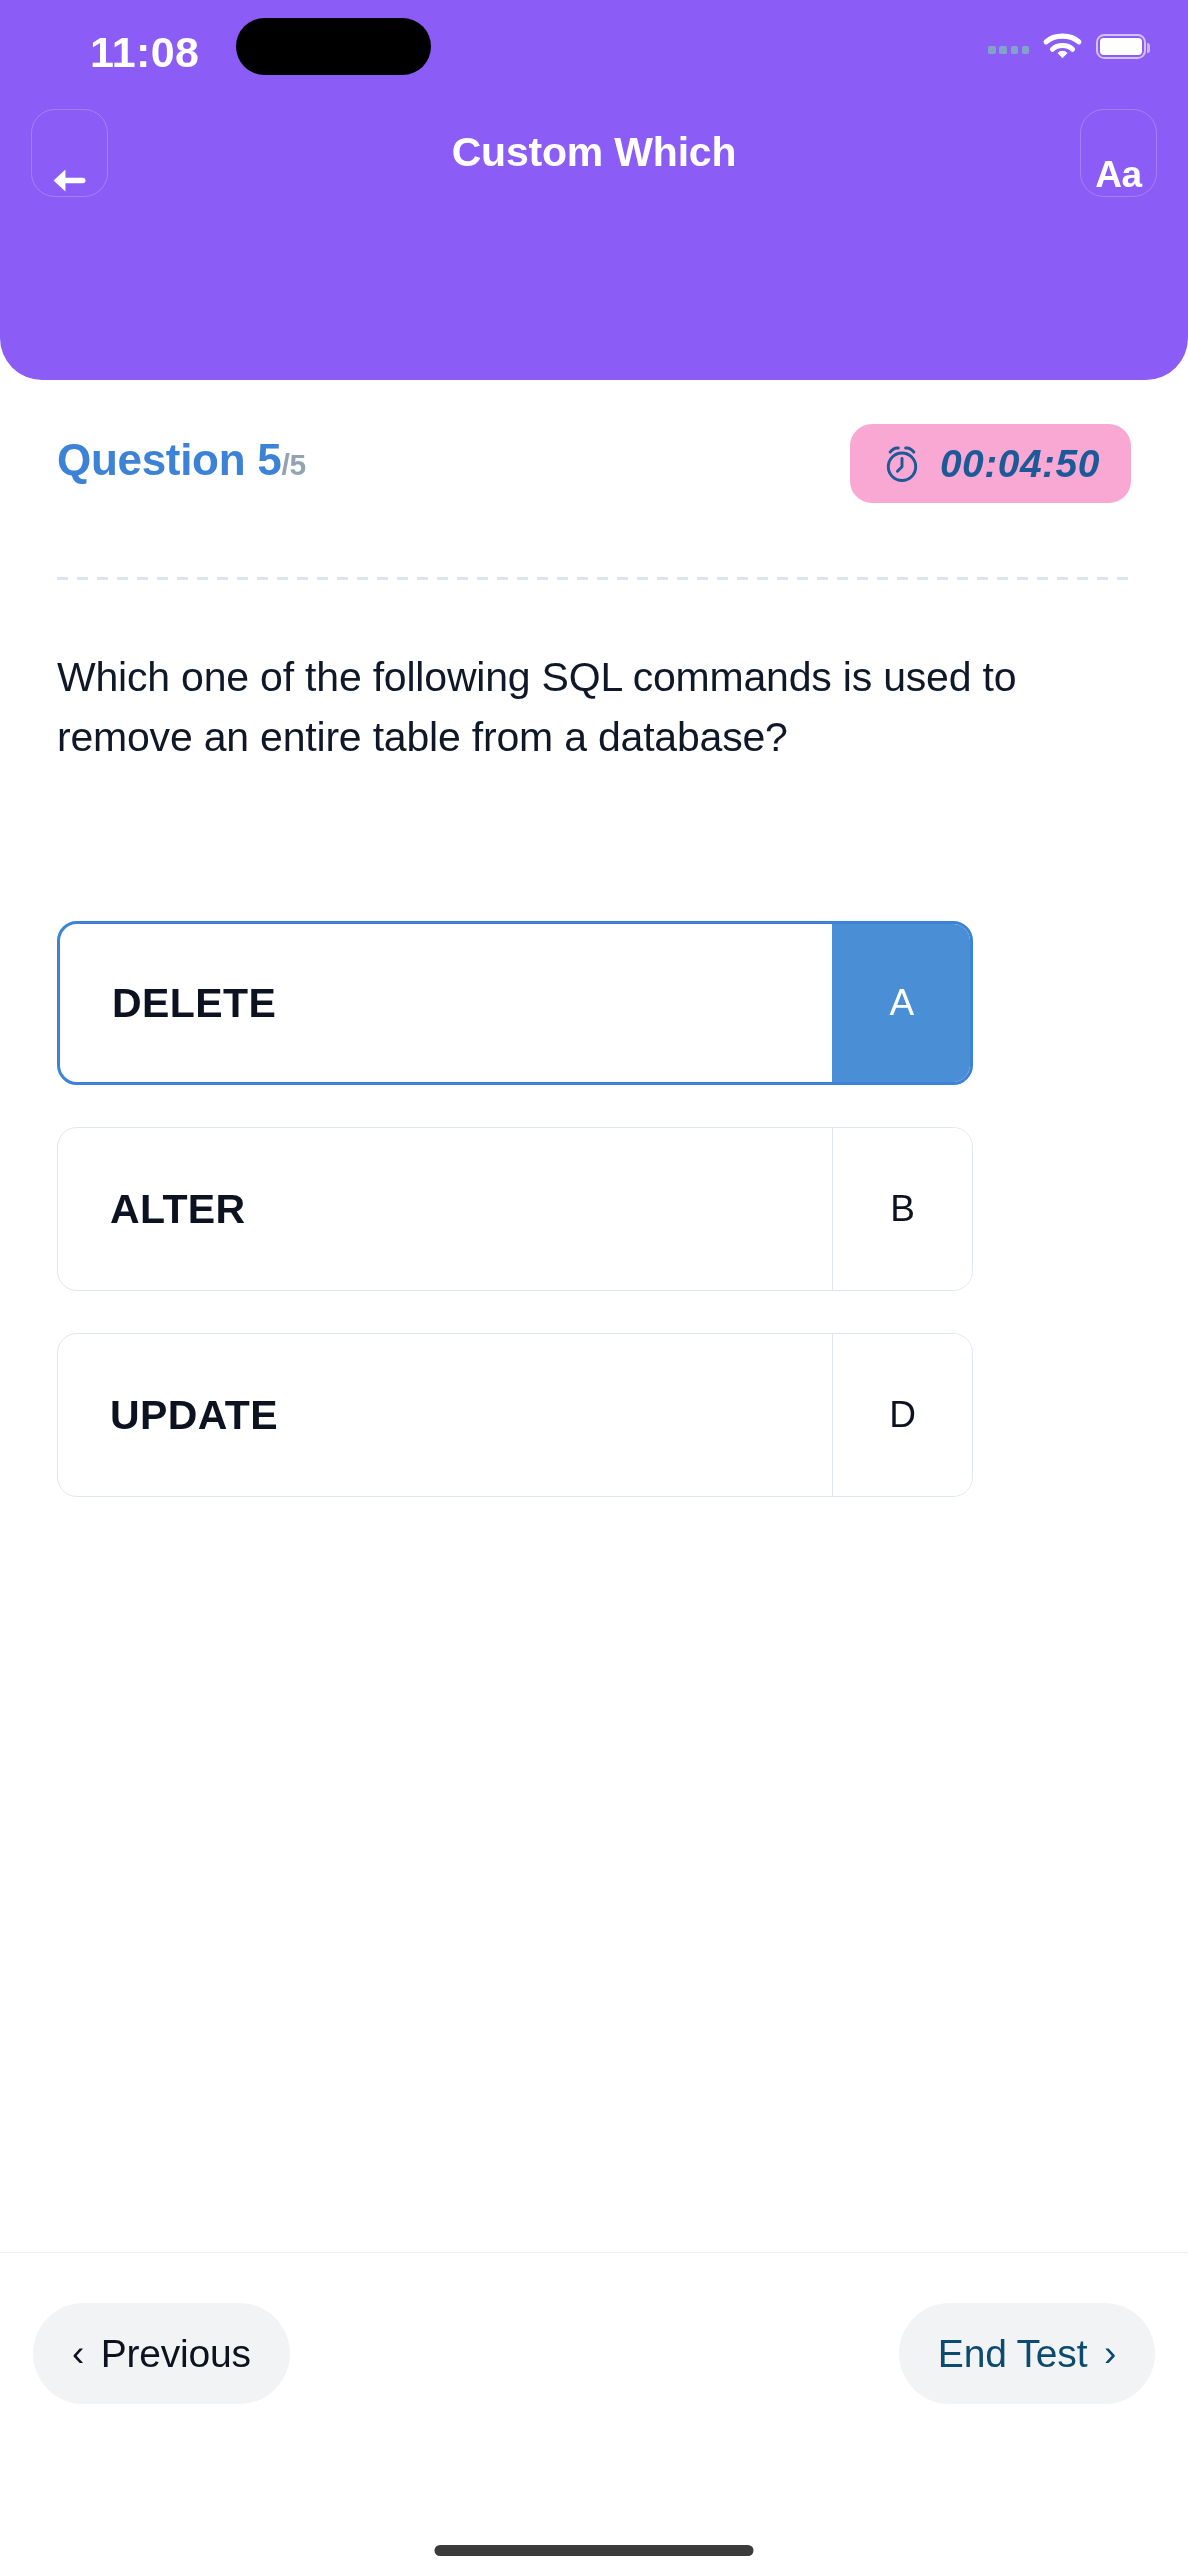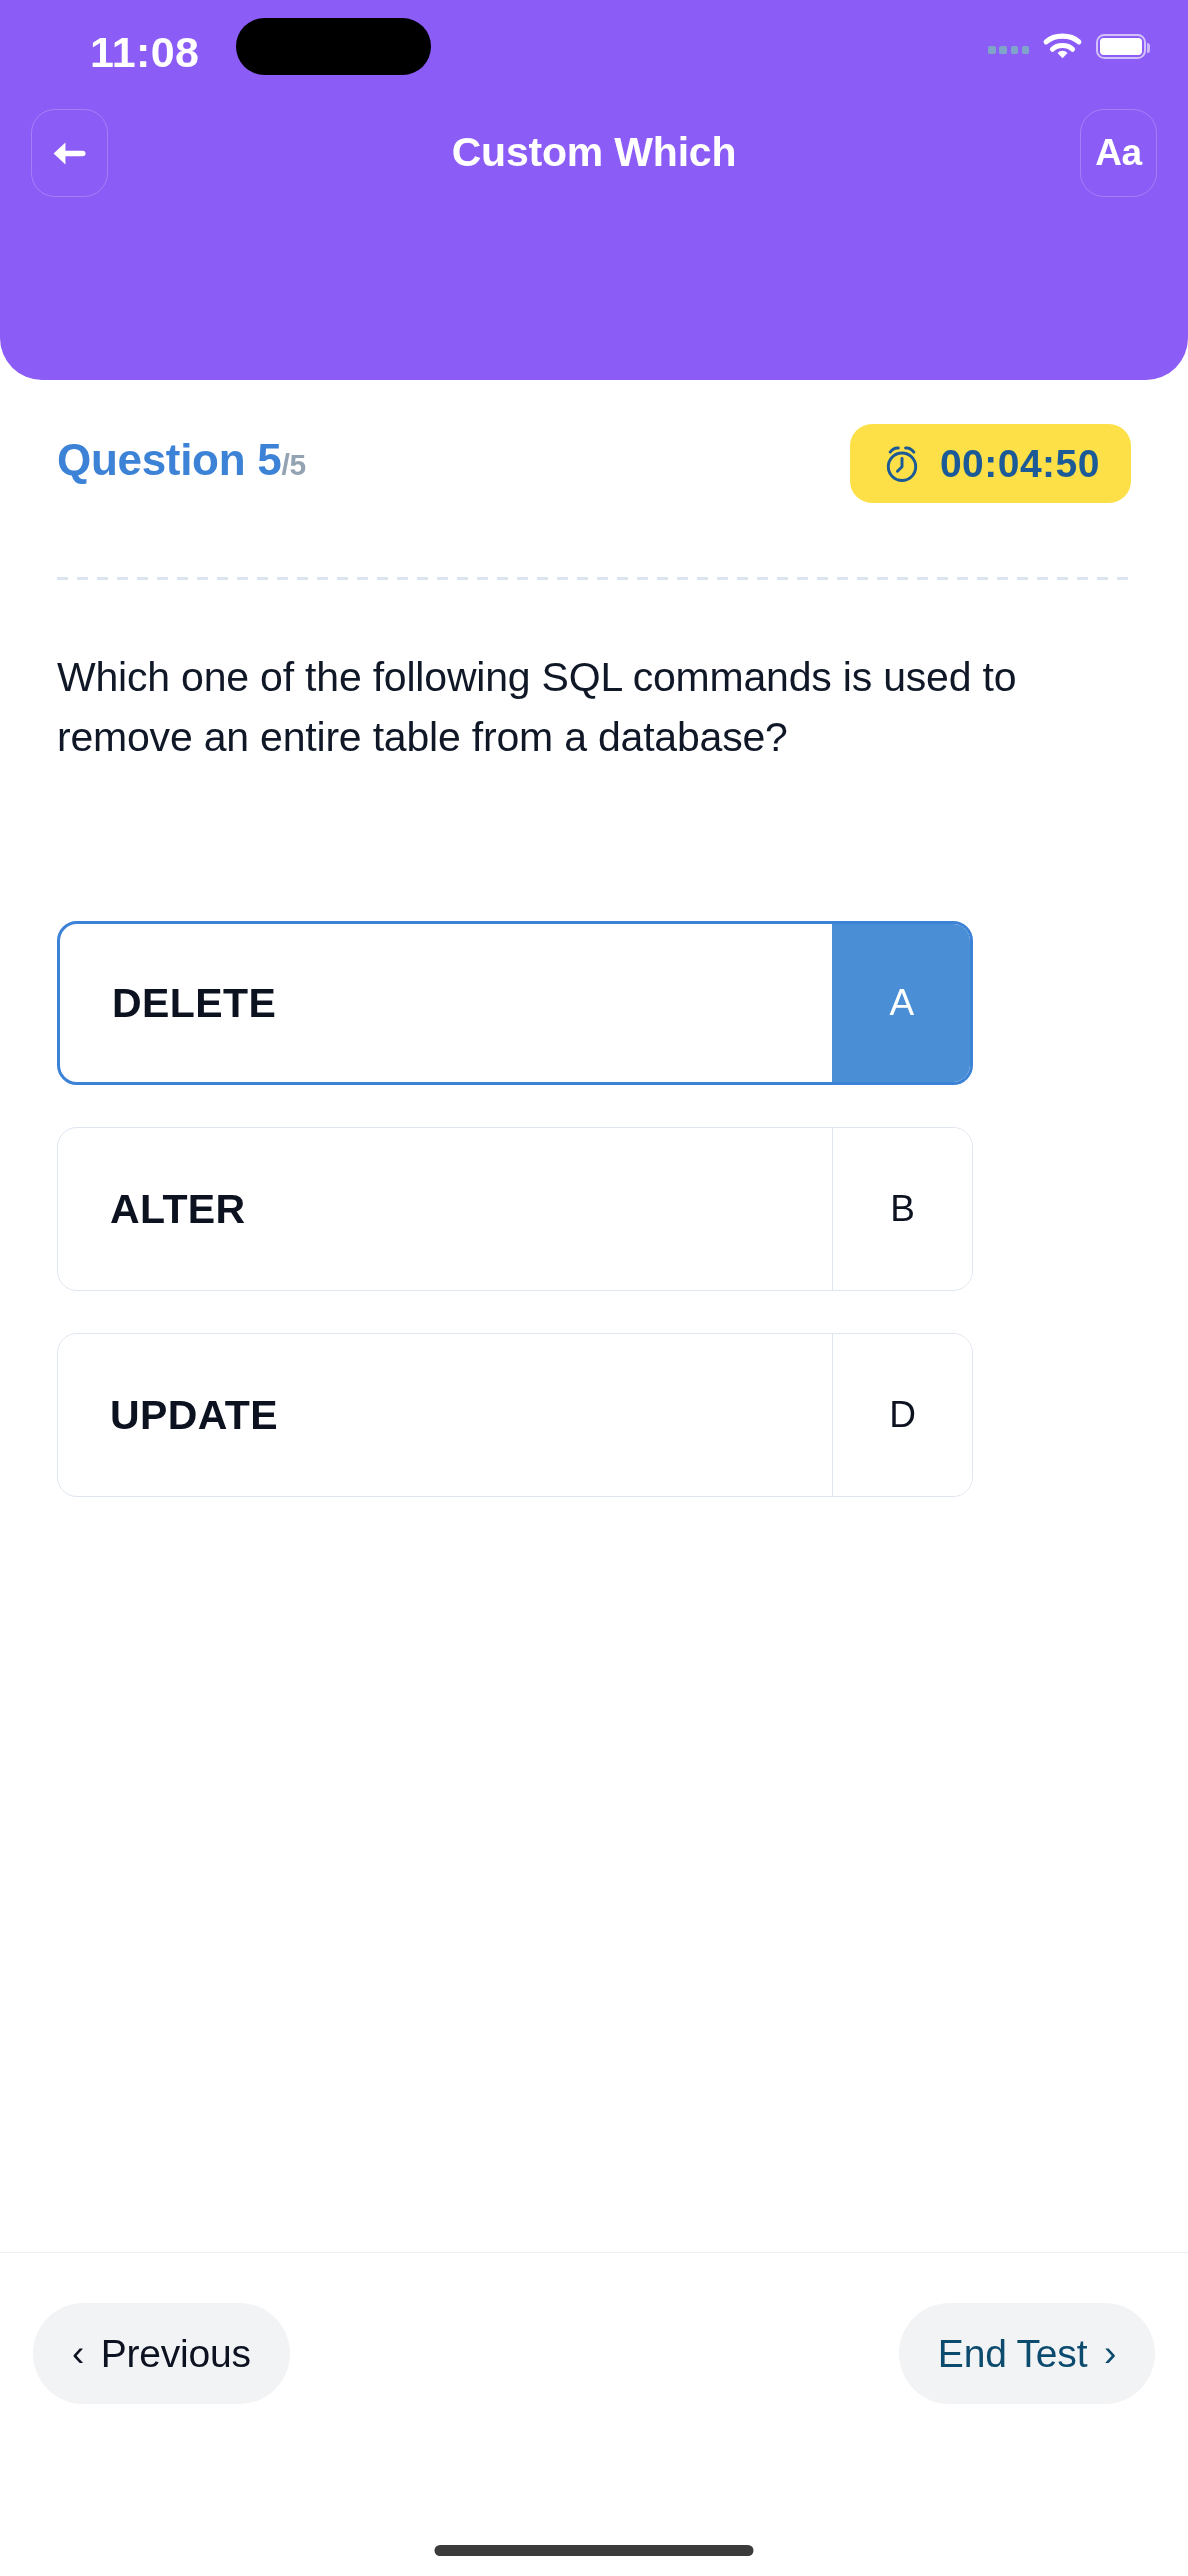--- a/index.html
+++ b/index.html
@@ -54,21 +54,21 @@
 
   
   .navrow {
     position:absolute; left:0; top:109px; width:1188px; height:92px;
   }
   .icon-btn {
     position:absolute; top:0;
     width:77px; height:88px;
     border:1.8px solid rgba(255,255,255,.22);
     border-radius:24px;
-    display:flex; align-items:center; justify-content:center;
+    display:flex; align-items:flex-end; justify-content:center;
     background:transparent;
   }
   .icon-btn.back { left:31px; }
   .icon-btn.font { right:31px; }
   .aa-label {
     color:#ffffff; font-size:37px; font-weight:700; letter-spacing:-0.5px;
   }
   .header-title {
     position:absolute; left:0; top:129px; width:1188px;
     text-align:center; color:#ffffff;
@@ -81,22 +81,22 @@
   }
   .qcount {
     position:absolute; left:57px; top:9.2px;
     font-size:44px; font-weight:700; color:#3C82D6;
     letter-spacing:-0.3px;
   }
   .qcount .total { font-size:30px; font-weight:600; color:#94A3B4; }
   .timer {
     position:absolute; right:57px; top:-1.8px;
     height:79px; padding:0 31px;
-    background:#fde047; border-radius:22px;
-    display:flex; align-items:center; gap:16.6px;
+    background:#f9a8d4; border-radius:22px;
+    display:flex; align-items:center; gap:16.6px;font-style:italic;
   }
   .timer-text {
     font-size:39px; font-weight:600; color:#1B5A96; letter-spacing:0.5px;
   }
 
   
   .rule {
     position:absolute; left:57px; top:577px; width:1074px; height:2.8px;
     background-image:repeating-linear-gradient(to right,#DCE4F0 0 11px, transparent 11px 20px);
   }

